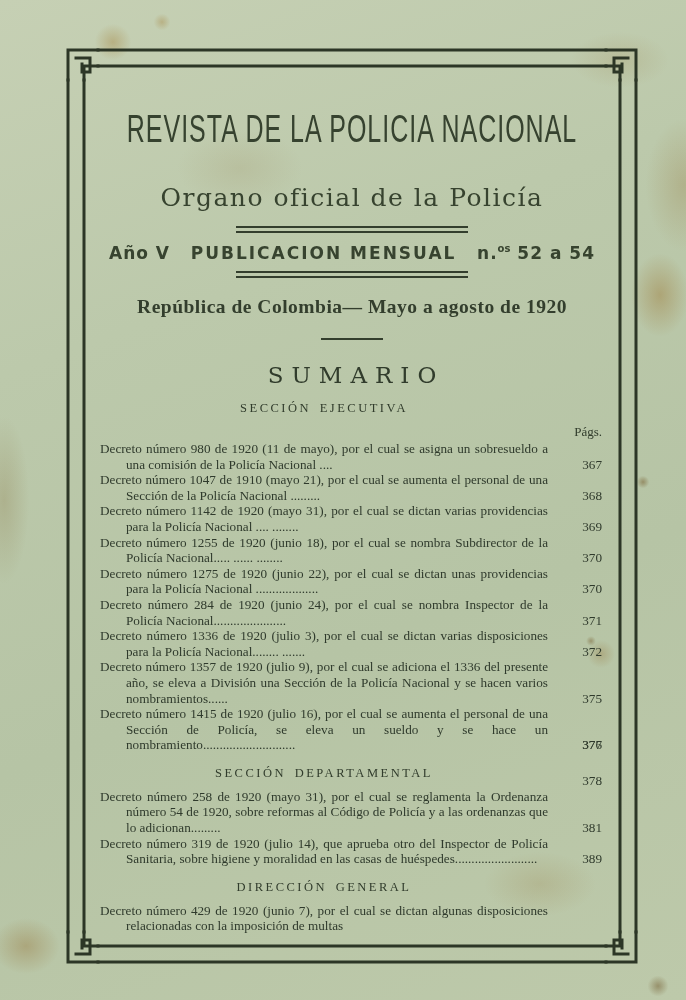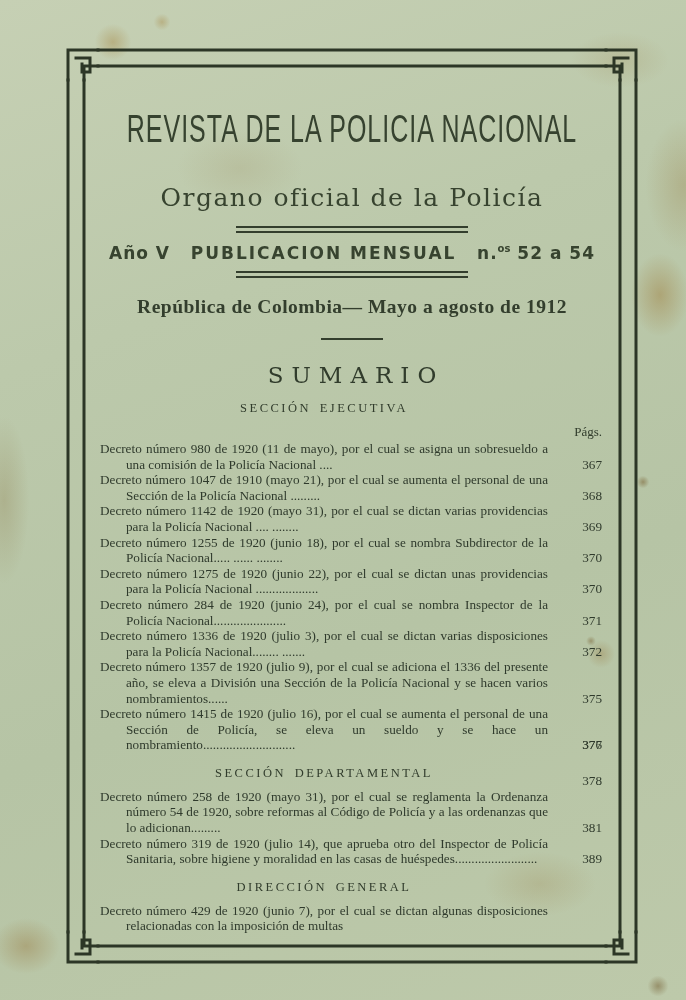--- a/index.html
+++ b/index.html
@@ -143,21 +143,21 @@
     <div class="rule-double"></div>
 
     <div class="issue-row">
       <span>Año V</span>
       <span class="freq">PUBLICACION MENSUAL</span>
       <span><span>n.</span><sup>os</sup> <span>52 a 54</span></span>
     </div>
 
     <div class="rule-double r2"></div>
 
-    <div class="edition-line">República de Colombia— Mayo a agosto de 1912</div>
+    <div class="edition-line">República de Colombia— Mayo a agosto de 1920</div>
 
     <div class="rule-short"></div>
 
     <h2 class="summary-title">SUMARIO</h2>
 
     <div class="toc" id="toc">
         <div class="section-heading">SECCIÓN EJECUTIVA</div>
         <div class="pages-label">Págs.</div>
         <div class="toc-entry"><span class="entry-text">Decreto número 980 de 1920 (11 de mayo), por el cual se asigna un sobresueldo a una comisión de la Policía Nacional ....</span><span class="page-num">367</span></div>
         <div class="toc-entry"><span class="entry-text">Decreto número 1047 de 1910 (mayo 21), por el cual se aumenta el personal de una Sección de la Policía Nacional .........</span><span class="page-num">368</span></div>

